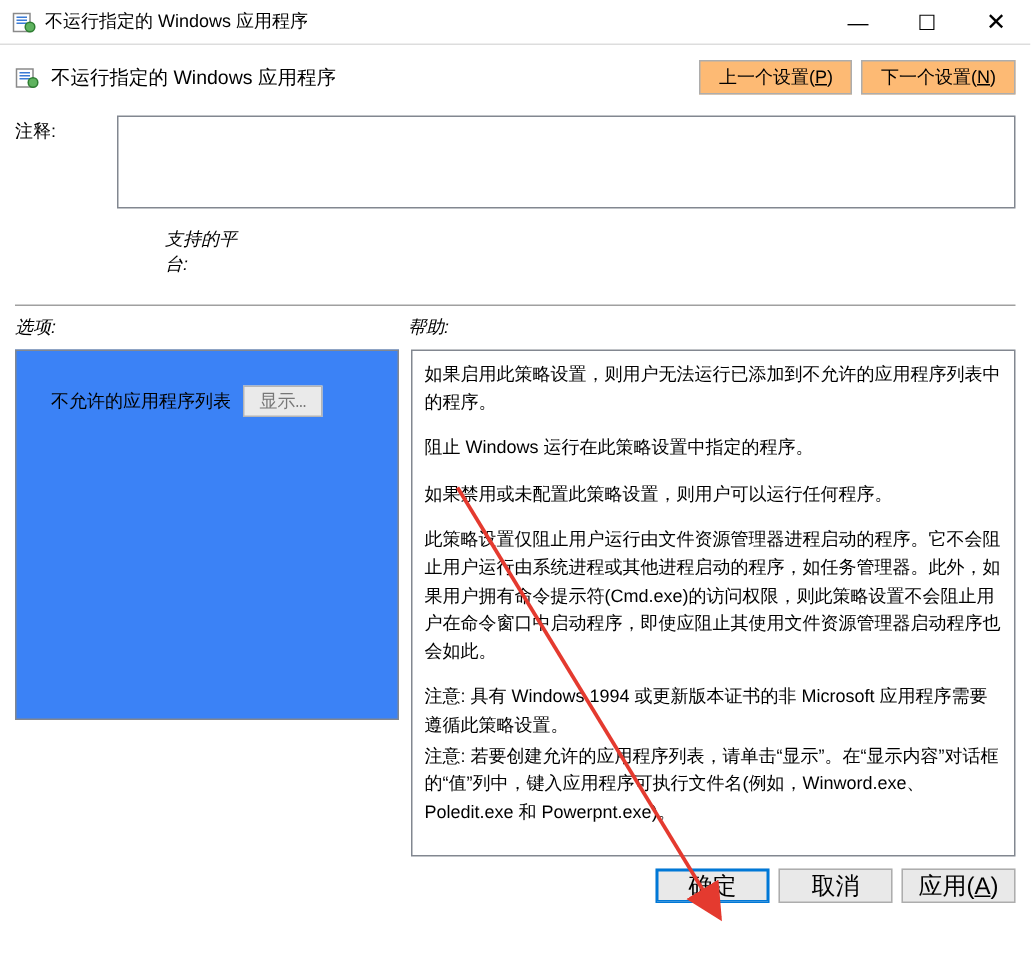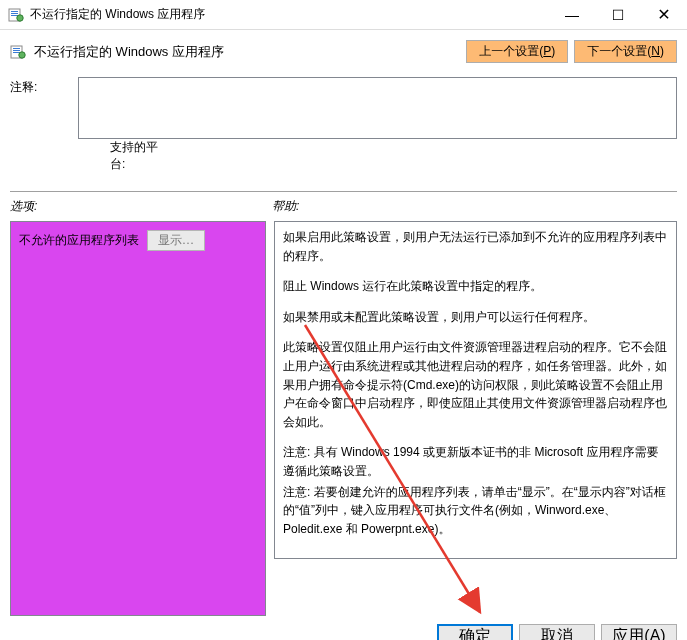--- a/index.html
+++ b/index.html
@@ -88,22 +88,23 @@
     flex: 1;
     height: 62px;
     border: 1px solid #828790;
     background: #fff;
     overflow-y: scroll;
     padding: 2px;
   }
   .row2 {
     display: flex;
     padding: 0 10px;
-    margin-top: 0;
+    margin-top: 12px;
     align-items: flex-start;
+    font-style: italic;
   }
   .platform-label {
     width: 160px;
     text-align: left;
     padding-left: 100px;
   }
   .platform-box {
     flex: 1;
     height: 23px;
     border: 1px solid #828790;
@@ -123,39 +124,39 @@
     font-style: italic;
   }
   .labels-row .left { width: 262px; }
   .labels-row .right { flex: 1; }
   .panels {
     display: flex;
     padding: 6px 10px 0 10px;
   }
   .left-panel {
     width: 256px;
-    height: 395px;
-    border: 1px solid #828790;
-    background: #d946ef;
-    padding: 8px;
+    height: 247px;
+    border: 1px solid #828790;
+    background: #3b82f6;
+    padding: 23px;
     margin-right: 8px;
   }
   .left-panel-row {
     display: flex;
     align-items: center;
     gap: 8px;
   }
   .show-btn {
     height: 21px;
     padding: 0 10px;
     border: 1px solid #b5b5b5;
     background: #eaeaea;
     color: #777;
     font-size: 12px;
-    font-family: Liberation Serif, serif;
+    font-family: Liberation Mono, monospace;
   }
   .help-panel {
     flex: 1;
     height: 338px;
     border: 1px solid #828790;
     background: #fff;
     padding: 6px 8px;
     overflow-y: scroll;
     line-height: 1.55;
     font-size: 12px;

